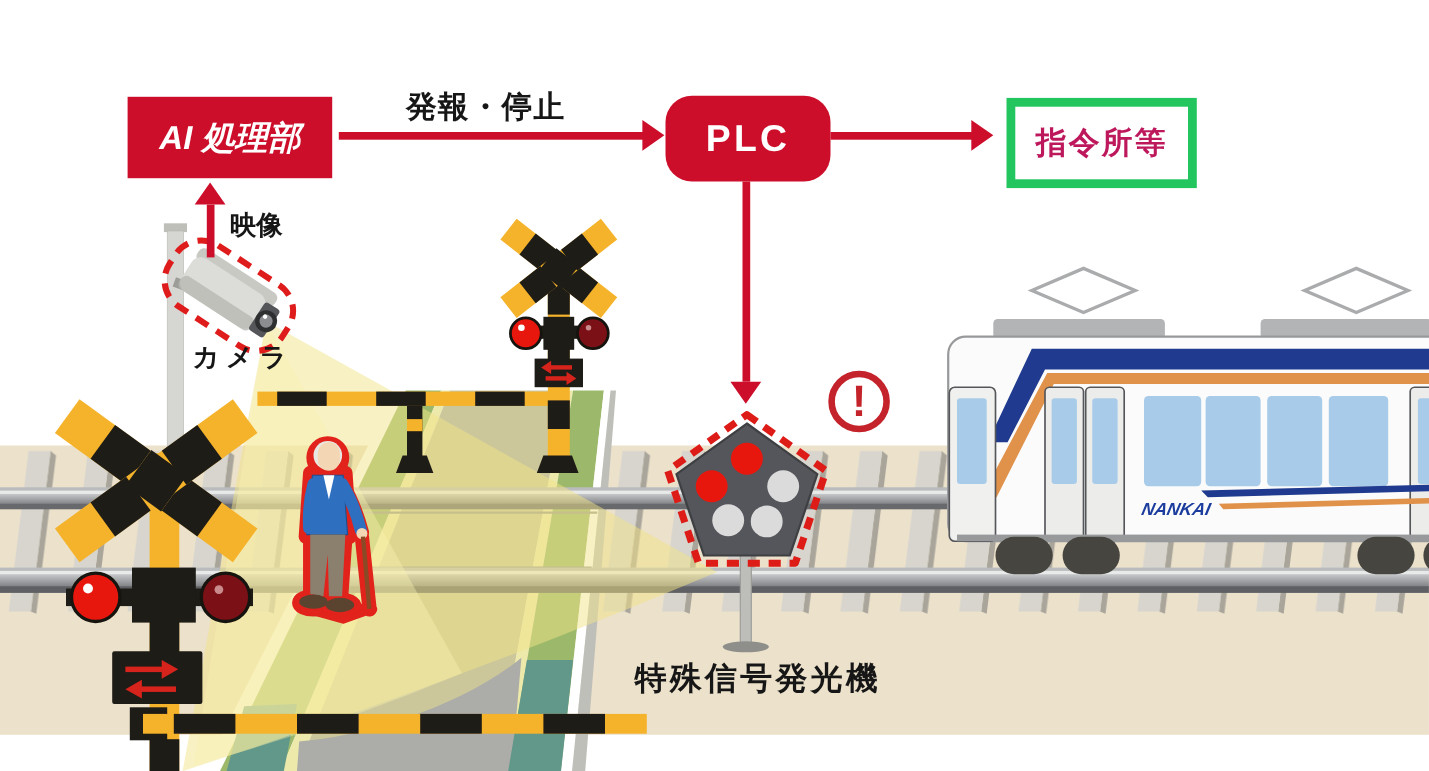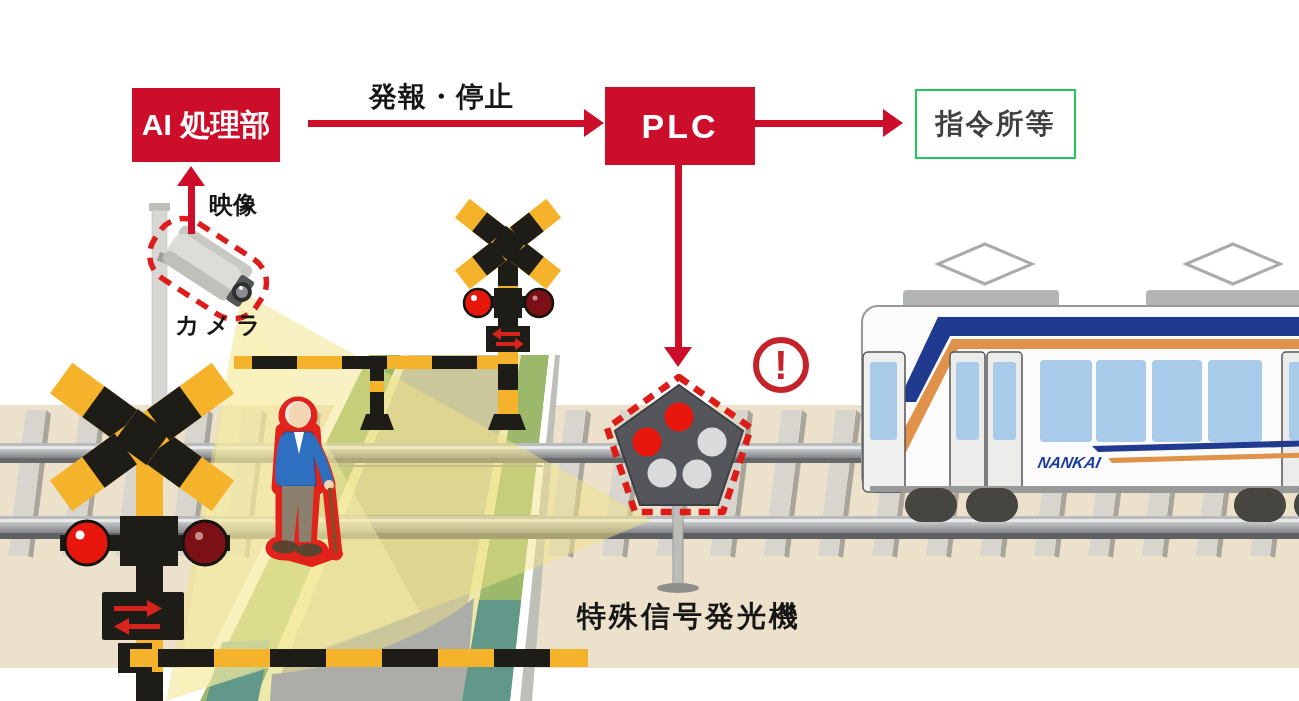--- a/index.html
+++ b/index.html
@@ -2,21 +2,21 @@
 <html><head>
 <meta charset="utf-8">
 <style>
   html,body{margin:0;padding:0;background:#fff;}
   .stage{position:relative;width:1299px;height:701px;background:#fff;overflow:hidden;
          font-family:"Liberation Sans","DejaVu Sans",sans-serif;}
   .stage svg.scene{position:absolute;left:0;top:0;}
   .box{position:absolute;display:flex;align-items:center;justify-content:center;
        font-weight:bold;z-index:10;}
   .red-box{background:#cd0e2b;color:#fff;}
-  .outline-box{background:#fff;border:2px solid #22c55e;color:#404040;}
+  .outline-box{background:#fff;border:8px solid #22c55e;color:#be185d;}
   .lbl{position:absolute;color:#161616;font-weight:bold;white-space:nowrap;z-index:10;}
   .arrow-line{position:absolute;background:#cd0e2b;z-index:10;}
   .head{position:absolute;width:0;height:0;z-index:10;}
   .head-right{border-left:20px solid #cd0e2b;border-top:14px solid transparent;border-bottom:14px solid transparent;}
   .head-down{border-top:20px solid #cd0e2b;border-left:14px solid transparent;border-right:14px solid transparent;}
   .head-up{border-bottom:20px solid #cd0e2b;border-left:14px solid transparent;border-right:14px solid transparent;}
   .warn{position:absolute;left:753px;top:337px;width:44px;height:44px;border:6px solid #c5232b;
         border-radius:50%;background:#fff;color:#c5232b;font-weight:900;font-size:40px;
         line-height:44px;text-align:center;z-index:10;}
 </style>
@@ -245,27 +245,27 @@
     <rect x="870" y="486" width="452" height="6" fill="#97999b"></rect>
     <g fill="#46453f">
       <rect x="905" y="488" width="52" height="34" rx="17"></rect>
       <rect x="966" y="488" width="52" height="34" rx="17"></rect>
       <rect x="1234" y="488" width="52" height="34" rx="17"></rect>
       <rect x="1294" y="488" width="40" height="34" rx="17"></rect>
     </g>
   </g>
 </svg>
 
-<div class="box red-box" style="left:132px;top:88px;width:148px;height:74px;font-size:30px;">AI 処理部</div>
+<div class="box red-box" style="left:116px;top:88px;width:186px;height:74px;font-size:30px;font-style:italic;">AI 処理部</div>
 
 <div class="arrow-line" style="left:308px;top:120px;width:278px;height:7px;"></div>
 <div class="head head-right" style="left:584px;top:109px;"></div>
 <div class="lbl" style="left:369px;top:78px;font-size:28px;letter-spacing:1px;">発報・停止</div>
 
-<div class="box red-box" style="left:605px;top:87px;width:150px;height:78px;font-size:34px;letter-spacing:3px;">PLC</div>
+<div class="box red-box" style="left:605px;top:87px;width:150px;height:78px;font-size:34px;letter-spacing:3px;border-radius:24px;">PLC</div>
 
 <div class="arrow-line" style="left:755px;top:120px;width:130px;height:7px;"></div>
 <div class="head head-right" style="left:883px;top:109px;"></div>
 
 <div class="box outline-box" style="left:915px;top:89px;width:157px;height:66px;font-size:28px;letter-spacing:2px;">指令所等</div>
 
 <div class="arrow-line" style="left:675px;top:165px;width:7px;height:182px;"></div>
 <div class="head head-down" style="left:664px;top:347px;"></div>
 
 <div class="arrow-line" style="left:188px;top:186px;width:7px;height:48px;"></div>

